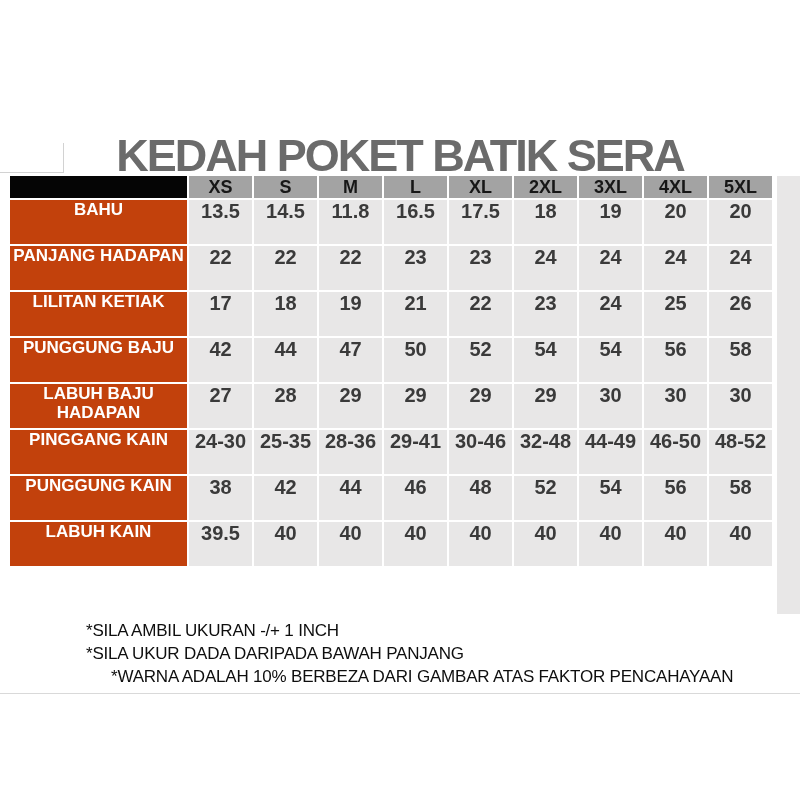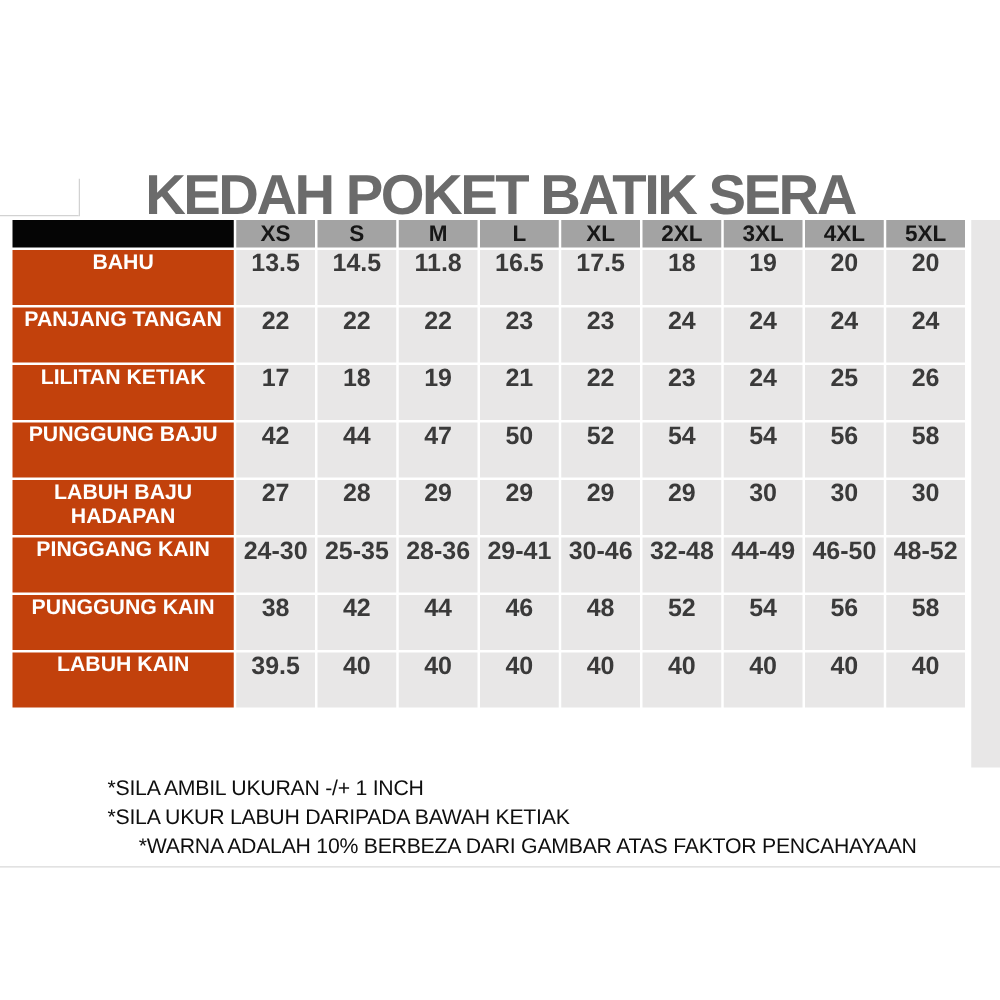--- a/index.html
+++ b/index.html
@@ -128,21 +128,21 @@
         <td class="value-cell">14.5</td>
         <td class="value-cell">11.8</td>
         <td class="value-cell">16.5</td>
         <td class="value-cell">17.5</td>
         <td class="value-cell">18</td>
         <td class="value-cell">19</td>
         <td class="value-cell">20</td>
         <td class="value-cell">20</td>
       </tr>
       <tr>
-        <td class="row-label">PANJANG TANGAN</td>
+        <td class="row-label">PANJANG HADAPAN</td>
         <td class="value-cell">22</td>
         <td class="value-cell">22</td>
         <td class="value-cell">22</td>
         <td class="value-cell">23</td>
         <td class="value-cell">23</td>
         <td class="value-cell">24</td>
         <td class="value-cell">24</td>
         <td class="value-cell">24</td>
         <td class="value-cell">24</td>
       </tr>
@@ -218,17 +218,17 @@
         <td class="value-cell">40</td>
         <td class="value-cell">40</td>
       </tr>
     </tbody>
 </table>
 
 <div class="right-edge-strip"></div>
 
 <div class="notes">
     <div class="note-line">*SILA AMBIL UKURAN -/+ 1 INCH</div>
-    <div class="note-line">*SILA UKUR LABUH DARIPADA BAWAH KETIAK</div>
+    <div class="note-line">*SILA UKUR DADA DARIPADA BAWAH PANJANG</div>
     <div class="note-line">*WARNA ADALAH 10% BERBEZA DARI GAMBAR ATAS FAKTOR PENCAHAYAAN</div>
   </div>
 
 <div class="divider-line"></div>
 
 </body></html>

